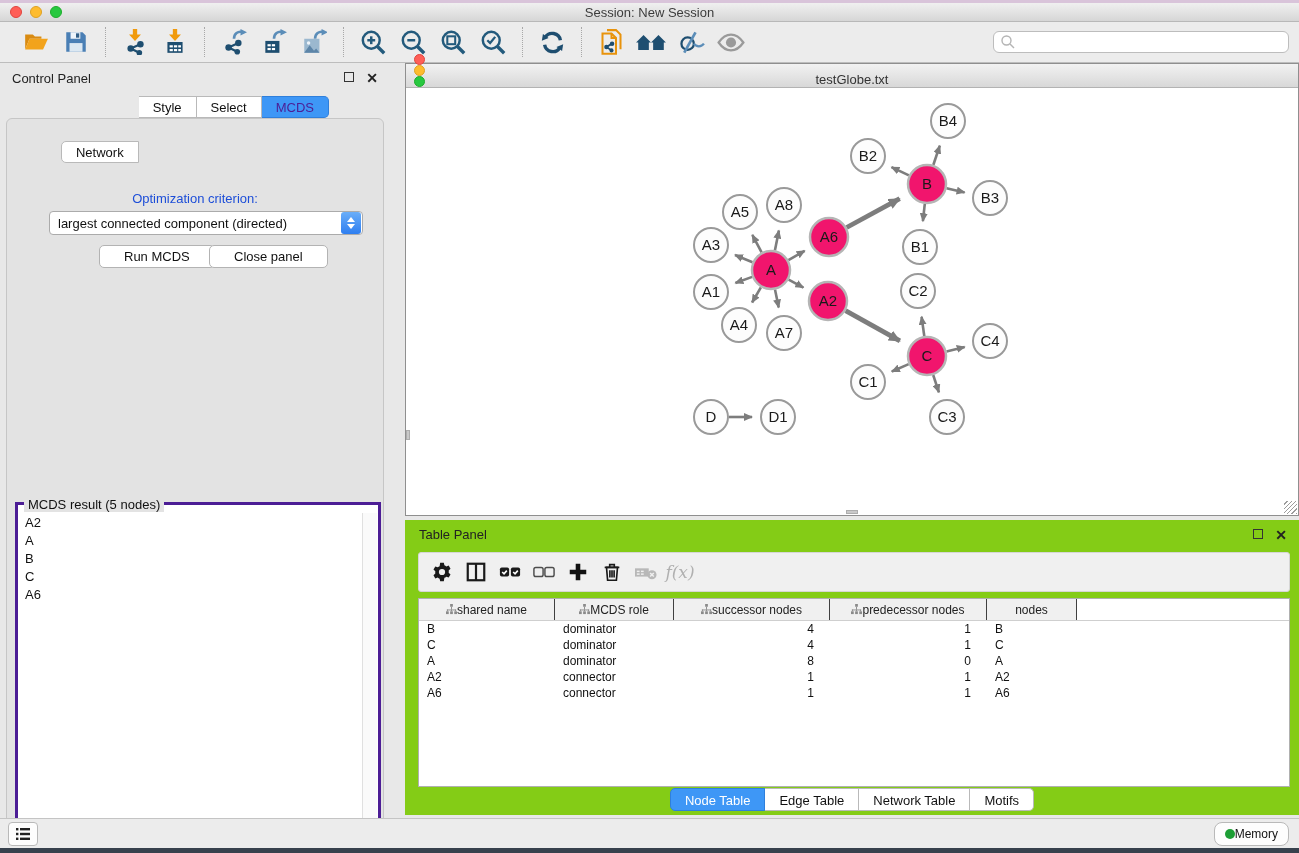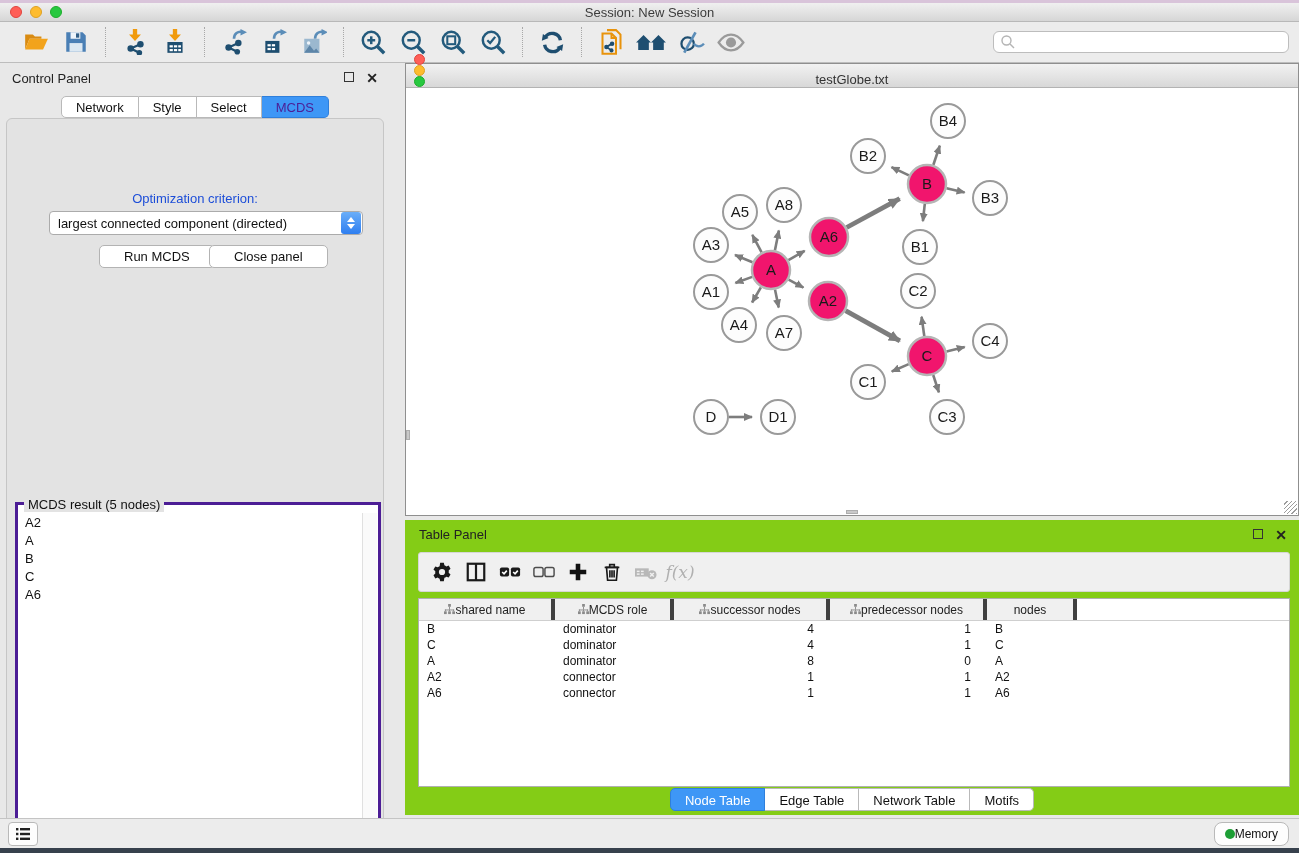--- a/index.html
+++ b/index.html
@@ -33,21 +33,21 @@
   #control-panel { left:0; top:63px; width:390px; height:752px; background:#e8e8e8; }
   #cp-header { position:absolute; left:0; top:0; width:100%; height:30px; display:flex; align-items:center; }
   #cp-title { margin-left:12px; font-size:13px; color:#222; }
   .panel-ctl { position:absolute; top:9px; font-size:12px; color:#222; line-height:12px; }
   .float-box { width:10px; height:10px; border:1.5px solid #333; }
   #cp-inner { position:absolute; left:6px; top:55px; width:378px; height:752px; background:#e3e3e3;
     border:1px solid #c6c6c6; border-radius:6px 6px 0 0; }
   #cp-tabs { position:absolute; left:0; top:33px; width:100%; display:flex; justify-content:center; }
   .cp-tab { font-size:13px; color:#111; background:#fff; border:1px solid #b9b9b9; border-left:none;
     padding:3px 14px; height:22px; line-height:15px; }
-  .cp-tab:first-child { border-left:1px solid #b9b9b9; border-radius:5px 0 0 5px; }
+  .cp-tab:first-child { border-left:1px solid #b9b9b9; border-radius:5px 0 0 5px;margin-top:45px; }
   .cp-tab:last-child { border-radius:0 5px 5px 0; }
   .cp-tab.active { background:#3e97f6; border-color:#2f7fdb; color:#4c1d95; }
   #opt-label { position:absolute; left:0; top:72px; width:100%; text-align:center; font-size:13px; color:#1d4ed8; }
   #criterion-select { position:absolute; left:42px; top:92px; width:314px; height:24px; background:#fff;
     border:1px solid #ababab; border-radius:4px; display:flex; align-items:center; }
   #criterion-value { flex:1; font-size:13px; color:#111; padding-left:8px; white-space:nowrap; }
   #criterion-stepper { width:20px; height:22px; border-radius:3px;  margin-right:1px;
     background:linear-gradient(#6aaef9,#2e7ef0); display:flex; flex-direction:column;
     align-items:center; justify-content:center; gap:2px; }
   .step-arrow { width:0; height:0; border-left:4px solid transparent; border-right:4px solid transparent; }
@@ -82,21 +82,21 @@
   #table-panel { left:405px; top:520px; width:894px; height:295px; background:#84cc16; }
   #tp-header { position:absolute; left:0; top:0; width:100%; height:28px; display:flex; align-items:center; }
   #tp-title { margin-left:14px; font-size:13px; color:#222; }
   #tp-toolbar { position:absolute; left:13px; top:32px; width:872px; height:40px; background:#f0f0f0;
     border:1px solid #d6d6d6; border-radius:3px; display:flex; align-items:center; padding-left:8px; gap:4px; }
   .tp-btn { width:30px; height:28px; display:flex; align-items:center; justify-content:center; }
   #fx-icon { font-family:"DejaVu Serif", serif; font-style:italic; font-size:17px; color:#b0b0b0; }
   #node-table { position:absolute; left:13px; top:78px; width:872px; height:189px; background:#fff;
     border:1px solid #b0b0b0; overflow:hidden; }
   #table-header { display:flex; height:22px; border-bottom:1px solid #cfcfcf; }
-  .th { background:#f0f0f0; border-right:4px solid #404040; display:flex; align-items:center;
+  .th { background:#f0f0f0; border-right:1px solid #404040; display:flex; align-items:center;
     justify-content:center; font-size:12px; color:#222; }
   .th .tree-icon { flex:0 0 auto; }
   .tr { display:flex; height:16px; align-items:center; }
   .td { font-size:12px; color:#111; overflow:hidden; white-space:nowrap; }
   .td.left { text-align:left; padding-left:8px; }
   .td.right { text-align:right; padding-right:16px; }
   #tp-tabs { position:absolute; left:0; top:268px; width:100%; display:flex; justify-content:center; }
   .tp-tab { font-size:13px; color:#111; background:#fff; border:1px solid #b9b9b9; border-left:none;
     padding:4px 14px; height:23px; line-height:15px; }
   .tp-tab:first-child { border-left:1px solid #b9b9b9; border-radius:5px 0 0 5px; }

